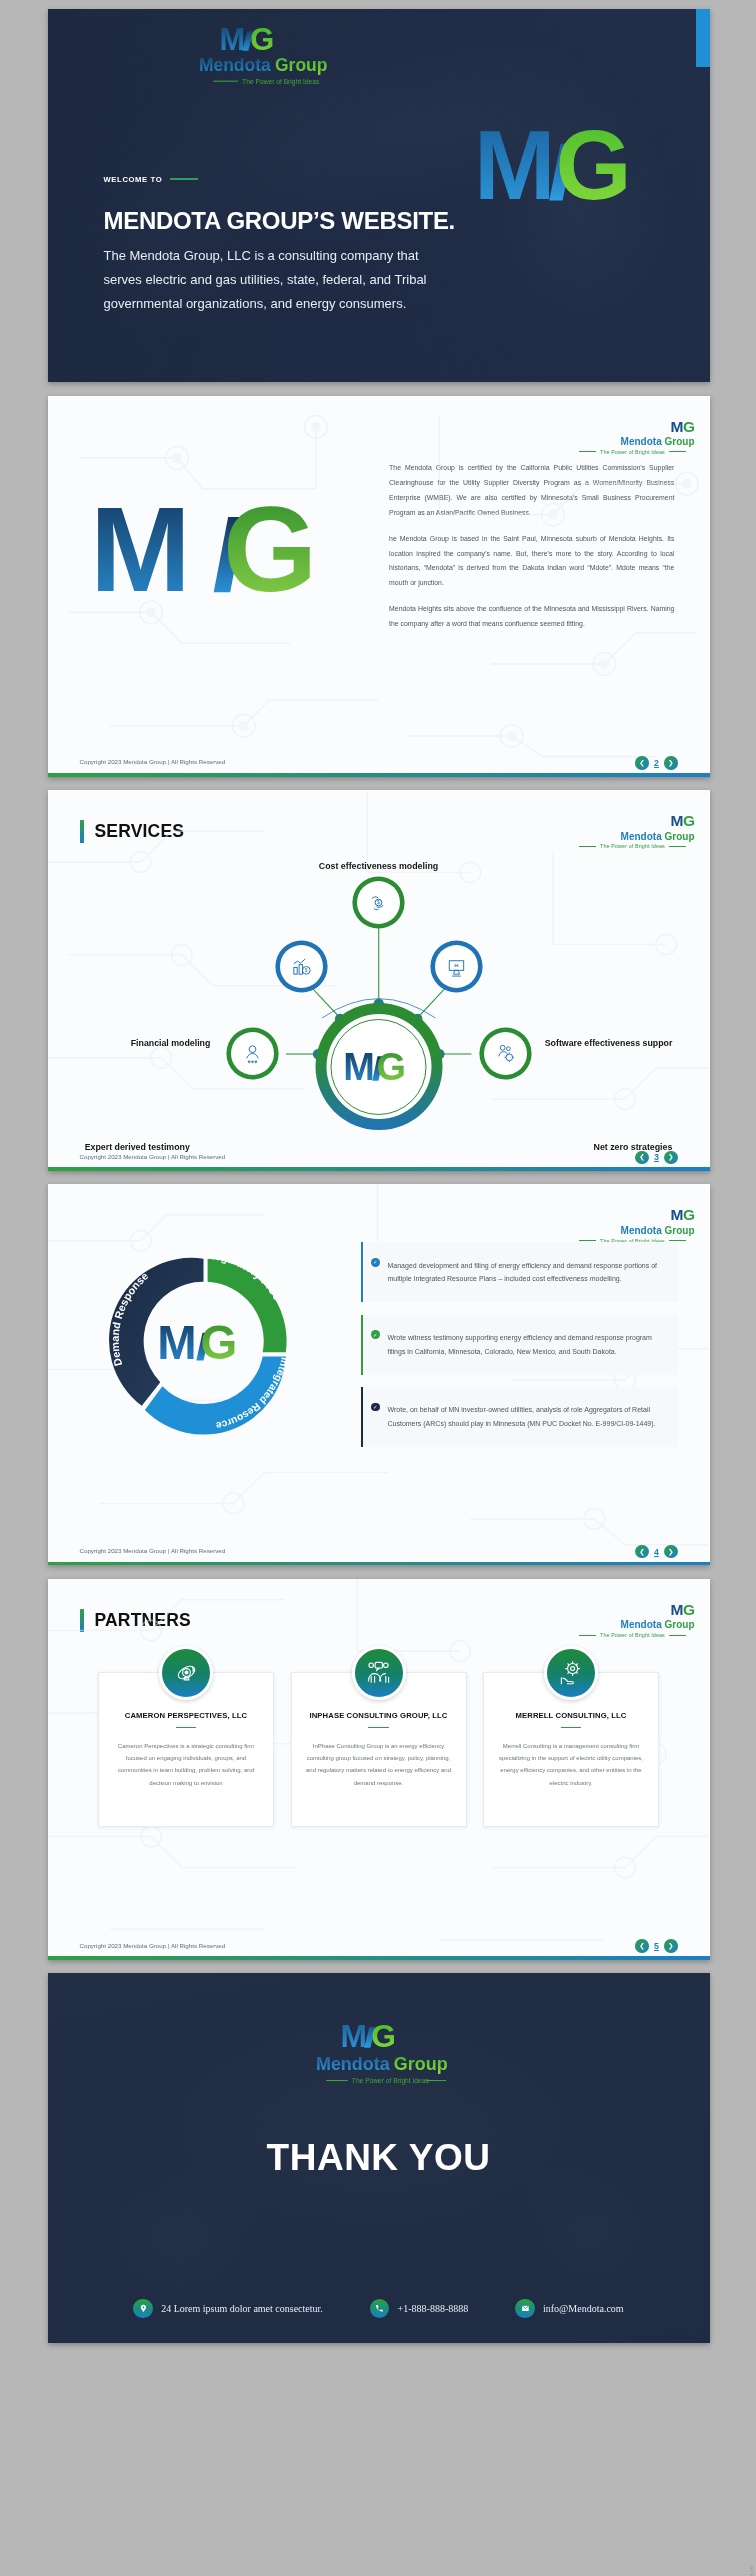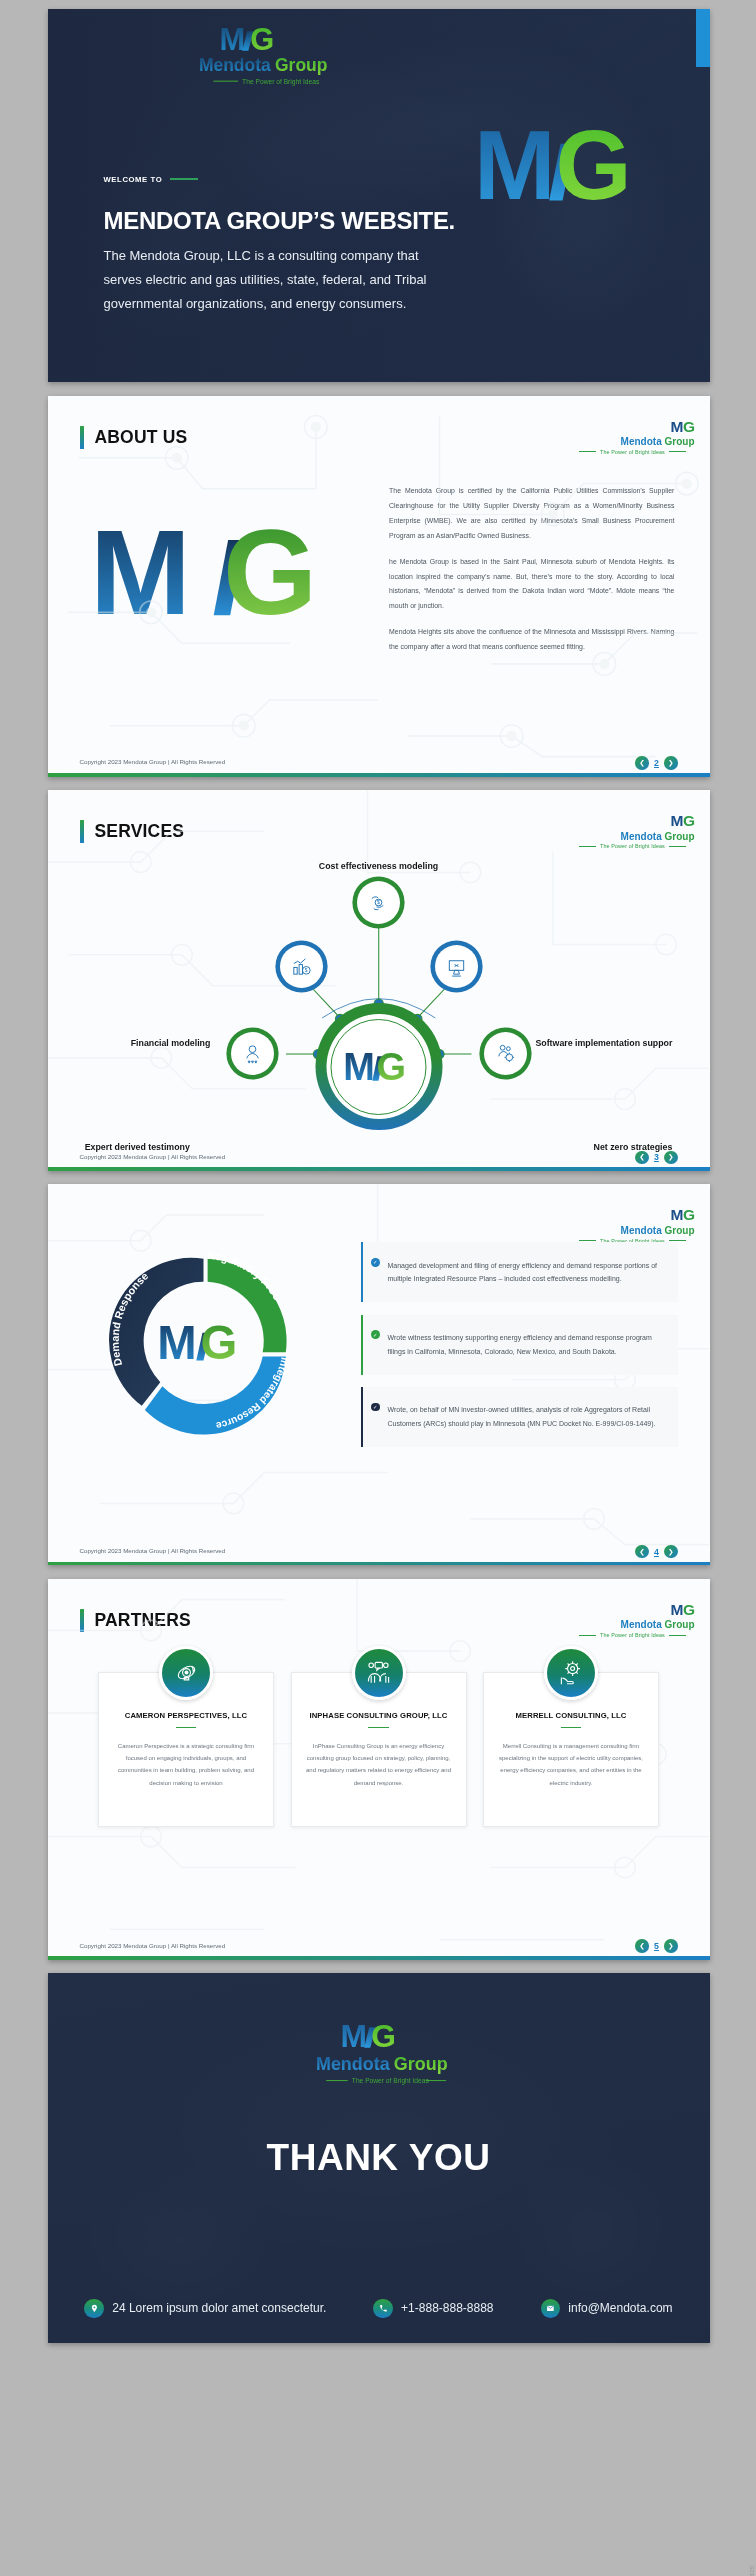--- a/index.html
+++ b/index.html
@@ -127,21 +127,21 @@
   .thanks-dark { position:absolute; inset:0; background:rgba(32,44,68,.86); }
   .thanks-logo { position:absolute; left:50%; transform:translateX(-50%); top:44px; width:170px; text-align:center; }
   .thanks-title { position:absolute; left:0; right:0; top:164px; text-align:center;
                   color:#fff; font-size:37px; font-weight:800; letter-spacing:0.5px; }
   .contact-bar { position:absolute; left:0; right:0; bottom:25px; display:flex;
                  justify-content:center; gap:47px; align-items:center; }
   .contact { display:flex; align-items:center; gap:8.2px; }
   .c-icon { width:19.6px; height:19.6px; border-radius:50%;
             background:linear-gradient(180deg,#2ea043 0%, #1b8f7c 50%, #1b7fc4 100%);
             display:flex; align-items:center; justify-content:center; color:#fff; }
-  .c-text { color:#e9eef4; font-size:12px; }
+  .c-text { color:#e9eef4; font-size:10px;font-family:Liberation Serif, serif; }
   .sidecode { position:absolute; right:2.1px; bottom:0; writing-mode:vertical-rl;
               font-size:4.6px; color:#8d8d8d; letter-spacing:0.5px; }
 </style>
 </head>
 <body>
 
 <div class="slide hero">
   <div class="hero-photo"></div>
   <div class="hero-dark"></div>
   <div class="hero-accent"></div>
@@ -222,24 +222,20 @@
           <circle cx="520" cy="60" r="10"></circle>
           <circle cx="980" cy="230" r="10"></circle>
         <circle cx="200" cy="420" r="10"></circle>
           <circle cx="1080" cy="520" r="10"></circle>
           <circle cx="380" cy="640" r="10"></circle>
         <circle cx="900" cy="660" r="10"></circle>
           <circle cx="1240" cy="170" r="10"></circle>
       </g>
     </svg>
 
-    <div class="sec-head">
-      <span class="sec-bar"></span>
-      <span class="sec-title">ABOUT US</span>
-    </div>
 
     <div class="brandmark">
       <div class="bm-letters">
         <span class="b-blue">M</span><span class="b-green">G</span>
       </div>
       <div class="bm-name">
         <span class="b-lblue">Mendota</span>
         <span class="b-green">Group</span>
       </div>
       <div class="bm-tag">
@@ -365,21 +361,21 @@
       <div class="svc-node ring-blue" style="left:200px;top:97px;">
         <svg width="23" height="23" viewBox="0 0 48 48" fill="none" stroke="#2073b5" stroke-width="2">
           <rect x="8" y="26" width="7" height="14"></rect>
             <rect x="19" y="20" width="7" height="20"></rect>
           <circle cx="34" cy="32" r="8"></circle>
             <text x="31" y="36" font-size="10" fill="#2073b5" stroke="none" font-family="Liberation Sans,sans-serif">$</text>
           <path d="M8 18 l8-5 6 4 10-9"></path>
         </svg>
       </div>
 
-      <div class="svc-label" style="right:5.2px;top:190px;">Software implementation suppor</div>
+      <div class="svc-label" style="right:5.2px;top:190px;">Software effectiveness suppor</div>
       <div class="svc-node ring-blue" style="right:200px;top:97px;">
         <svg width="23" height="23" viewBox="0 0 48 48" fill="none" stroke="#2073b5" stroke-width="2">
           <rect x="9" y="12" width="30" height="20"></rect>
             <path d="M20 32 h8 l2 8 h-12z"></path>
             <path d="M15 44h18"></path>
           <path d="M20 20 l4 2 -4 2"></path>
             <path d="M28 20 l-4 2 4 2"></path>
         </svg>
       </div>
 

